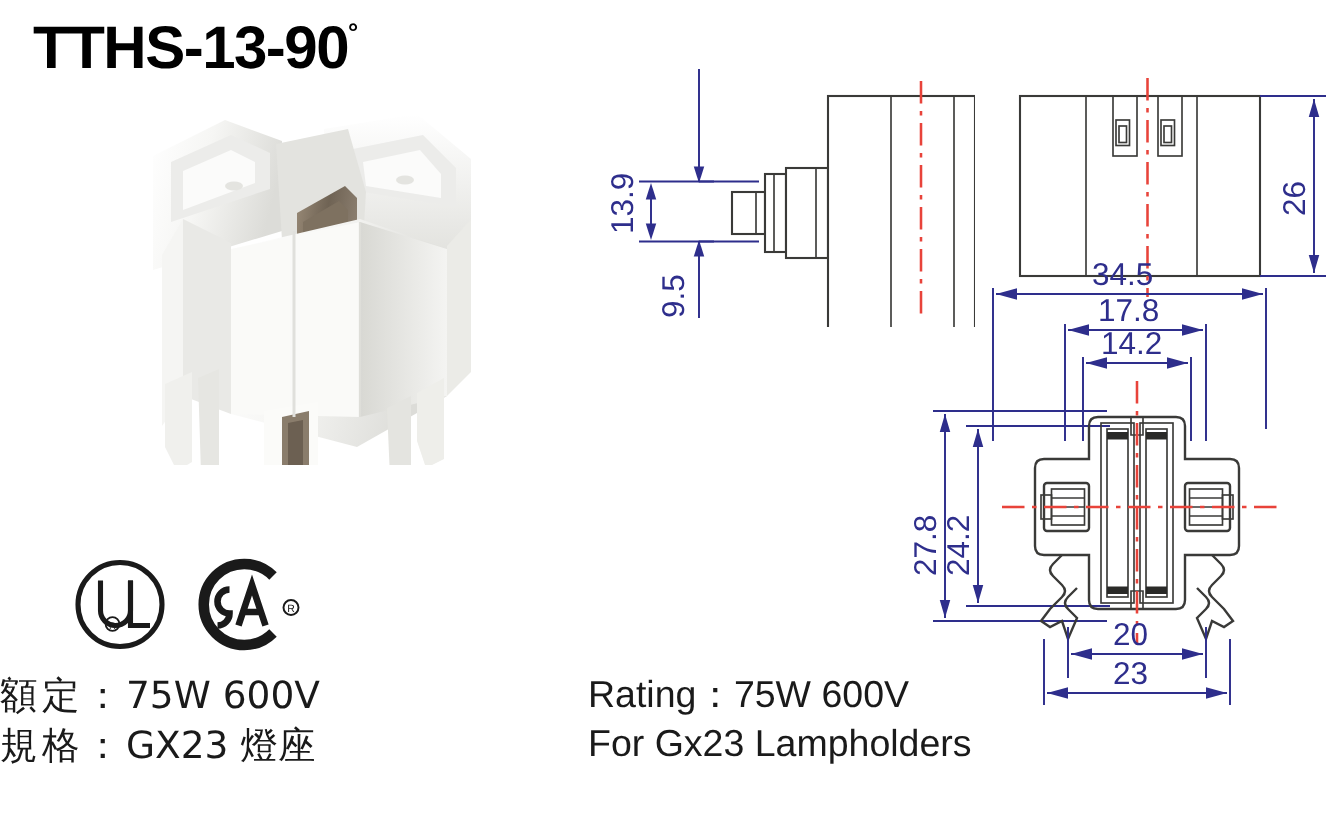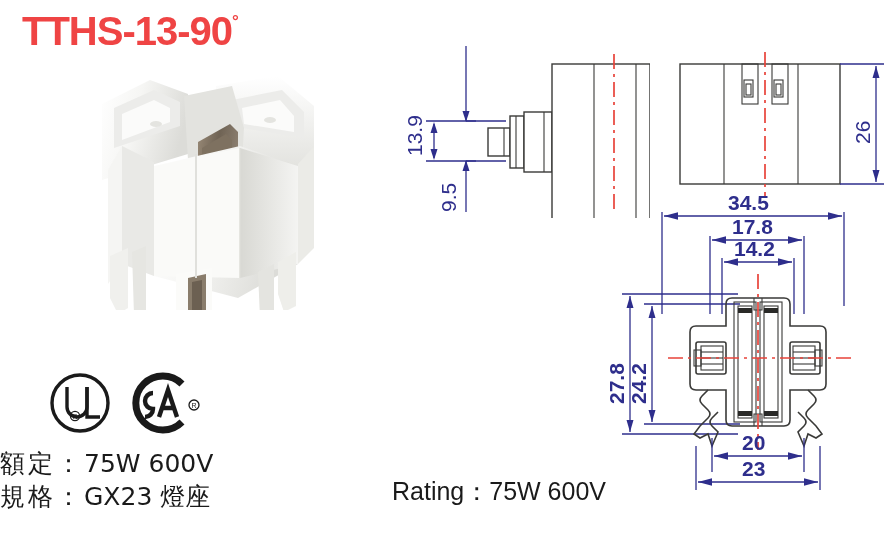--- a/index.html
+++ b/index.html
@@ -4,44 +4,44 @@
 <style>
   html,body{margin:0;padding:0;background:#ffffff;}
   body{width:892px;height:545px;position:relative;overflow:hidden;
        font-family:"Liberation Sans","DejaVu Sans",sans-serif;}
 
   .abs{position:absolute;}
 
   
   #product-title{
     left:22px; top:0px; width:330px; height:44px;
-    color:#ef4444; font-weight:bold; font-size:40px;
+    color:#000000; font-weight:bold; font-size:40px;
     letter-spacing:-1px; line-height:44px; white-space:nowrap;
   }
   #product-title .deg{font-size:17px; vertical-align:18px; font-weight:bold;}
 
   
   #product-photo{left:92px; top:62px; width:232px; height:248px;}
 
   
   #cert-marks{left:48px; top:372px; width:170px; height:62px;}
 
   
   .spec-block{font-size:25px; color:#1a1a1a; line-height:33px; white-space:nowrap;}
   #spec-zh{left:0px; top:447px; width:360px;}
   #spec-zh .row{height:33px; font-family:"DejaVu Sans","Liberation Sans",sans-serif;}
   #spec-zh .lbl{letter-spacing:3px;}
-  #spec-en{left:392px; top:447px; width:320px;margin-top:28px;}
+  #spec-en{left:392px; top:447px; width:320px;}
   #spec-en .row{height:33px;}
 
   
   .draw{overflow:visible;}
   #side-view-drawing{left:398px; top:36px; width:252px; height:182px;}
   #front-view-drawing{left:648px; top:36px; width:244px; height:182px;}
-  #top-view-drawing{left:608px; top:194px; width:284px; height:300px;font-weight:bold;}
+  #top-view-drawing{left:608px; top:174px; width:284px; height:300px;}
 
   svg{display:block;}
   .out{fill:none;stroke:#3a3a38;stroke-width:1.6;}
   .out-t{fill:none;stroke:#3a3a38;stroke-width:1.1;}
   .fill-w{fill:#ffffff;stroke:#3a3a38;stroke-width:1.4;}
   .cl{stroke:#e8433a;stroke-width:1.7;fill:none;
       stroke-dasharray:15 5 3 5;stroke-linecap:butt;}
   .dim{stroke:#2e2e8c;stroke-width:1.3;fill:none;}
   .dimtxt{fill:#2e2e8c;font-size:21px;font-family:"Liberation Sans",sans-serif;}
   .arrH{fill:#2e2e8c;}
@@ -152,20 +152,23 @@
   </div>
   <div class="row">
     <span class="lbl">規格：</span><span>GX23 燈座</span>
   </div>
 </div>
 
 <div class="abs spec-block" id="spec-en">
   <div class="row">
     <span>Rating：</span><span>75W 600V</span>
   </div>
+  <div class="row">
+    <span>For Gx23 Lampholders</span>
+  </div>
 </div>
 
 <div class="abs draw" id="side-view-drawing">
   <svg width="252" height="182" viewBox="0 0 252 182">
 
     <g class="dim">
       <line x1="28" y1="85" x2="108" y2="85"></line>
       <line x1="28" y1="125" x2="108" y2="125"></line>
       <line x1="68" y1="85" x2="78" y2="85"></line>
       <line x1="68" y1="125" x2="78" y2="125"></line>

